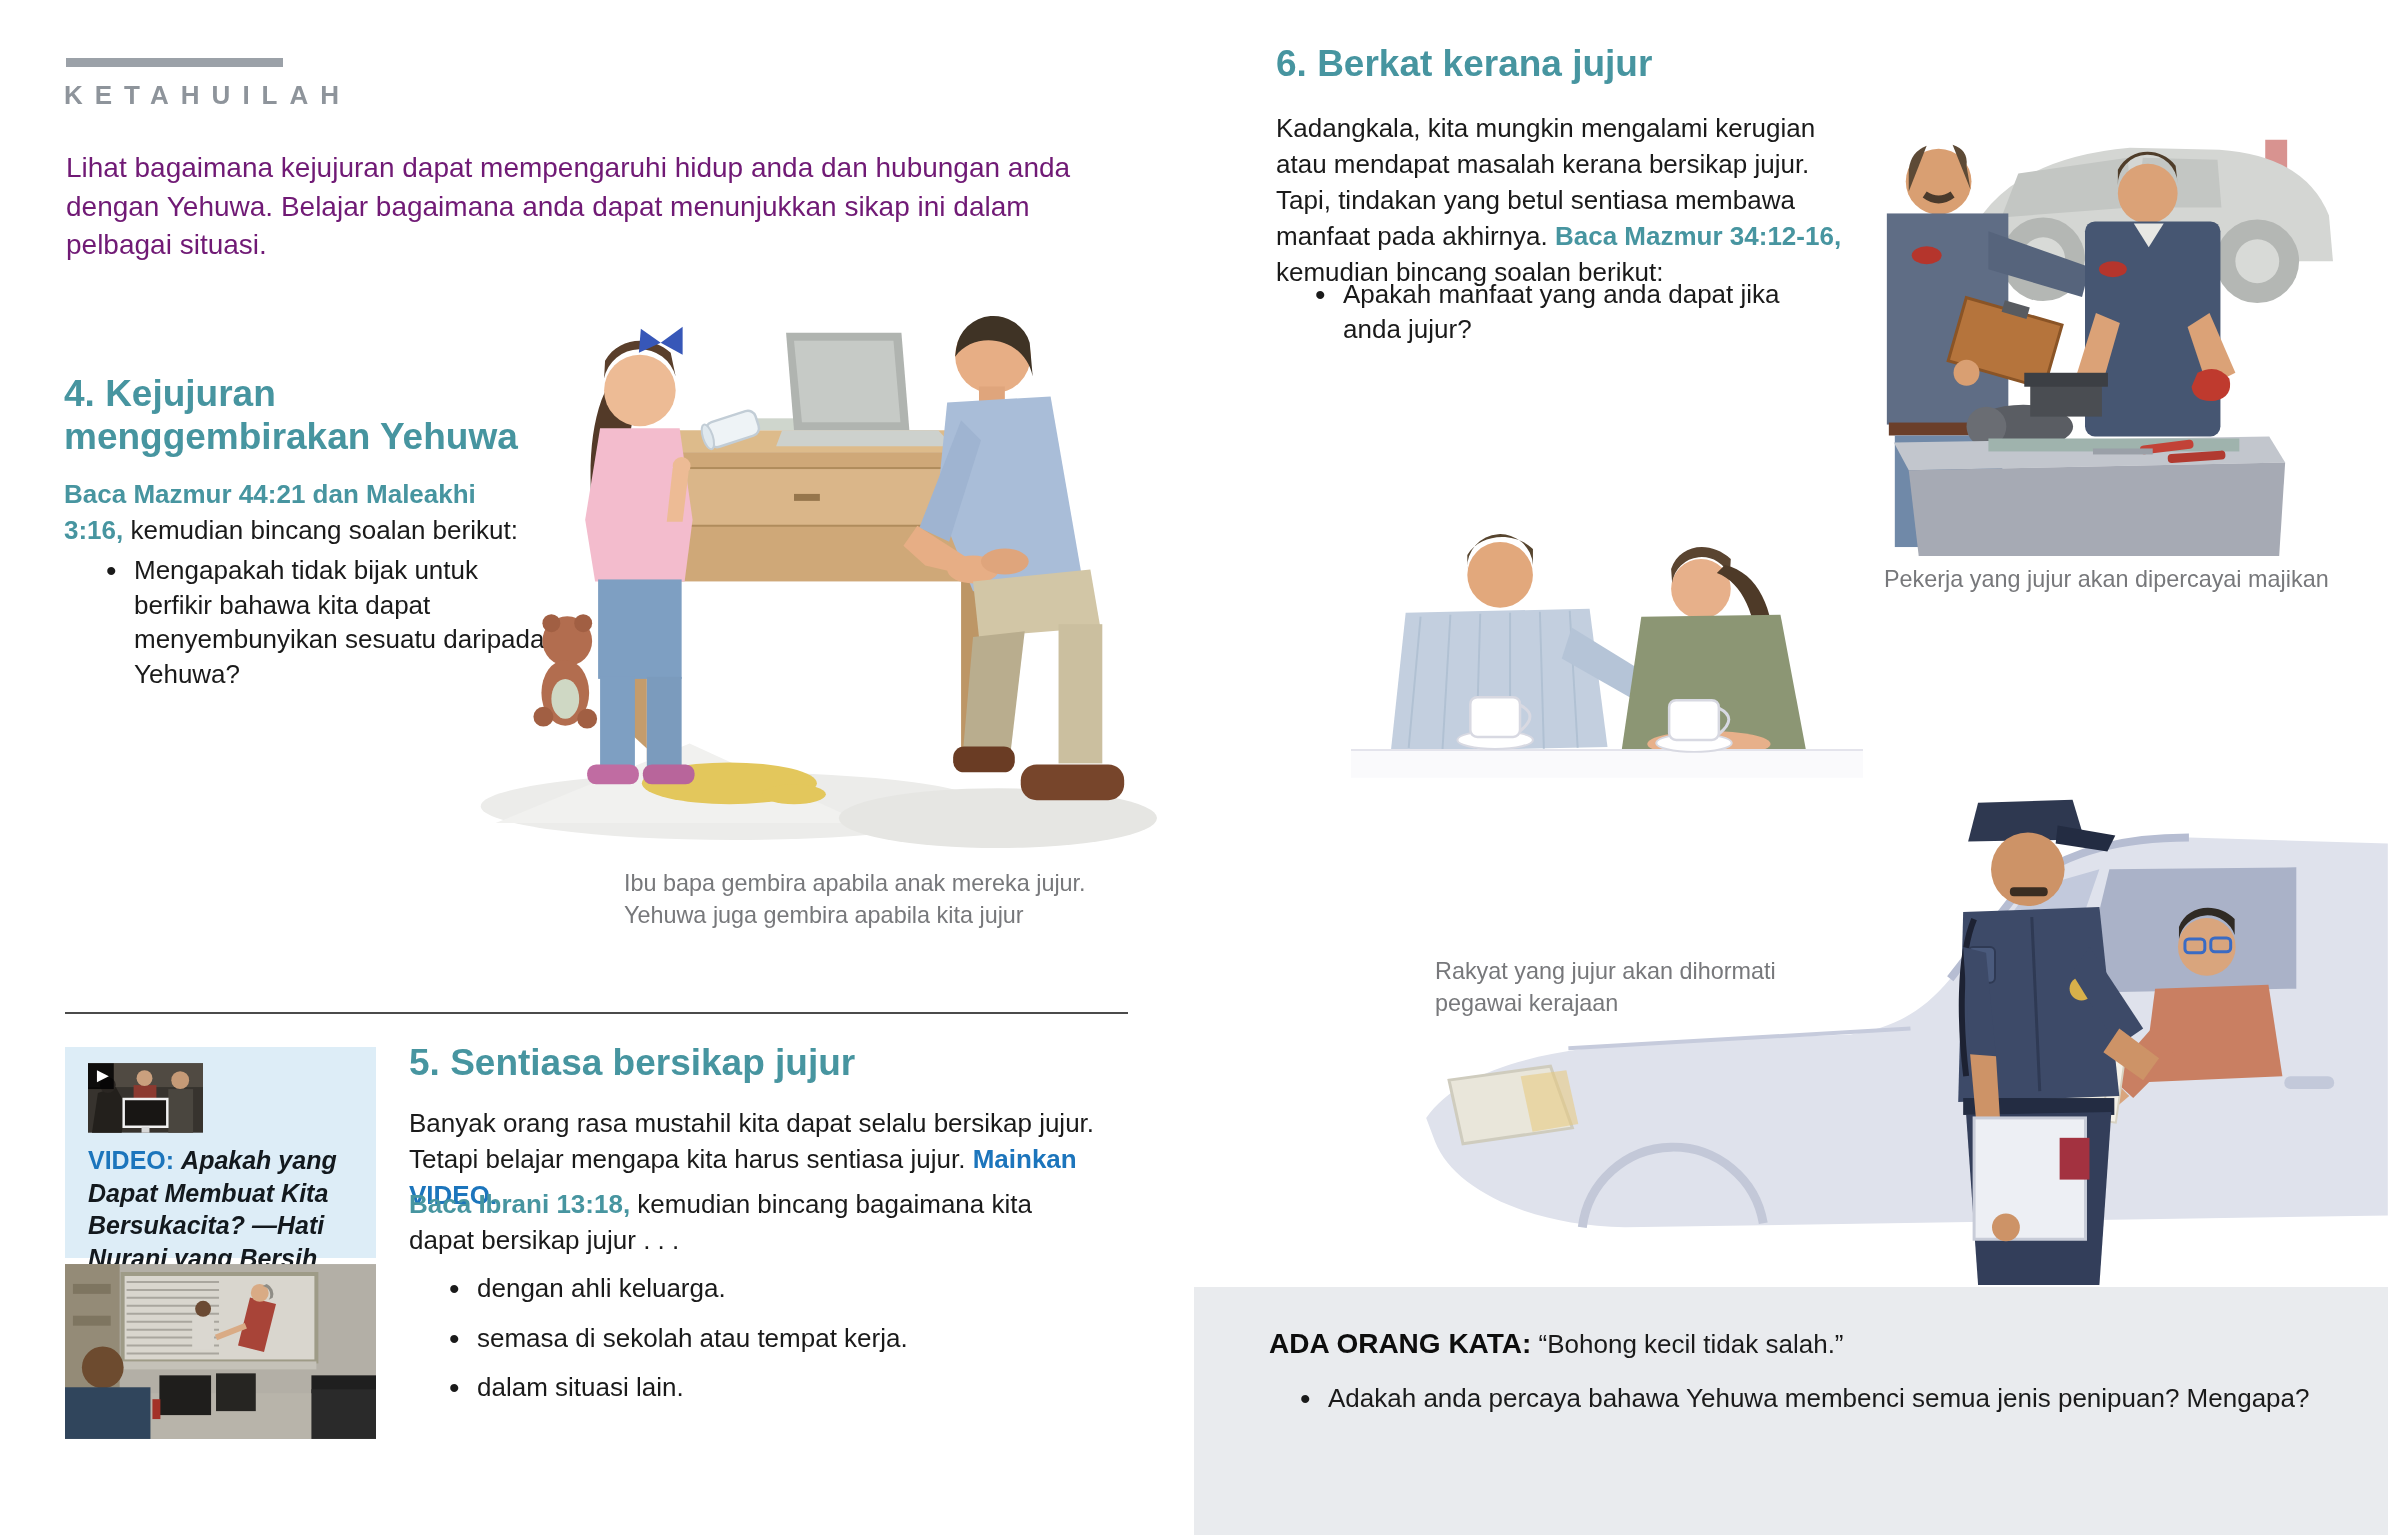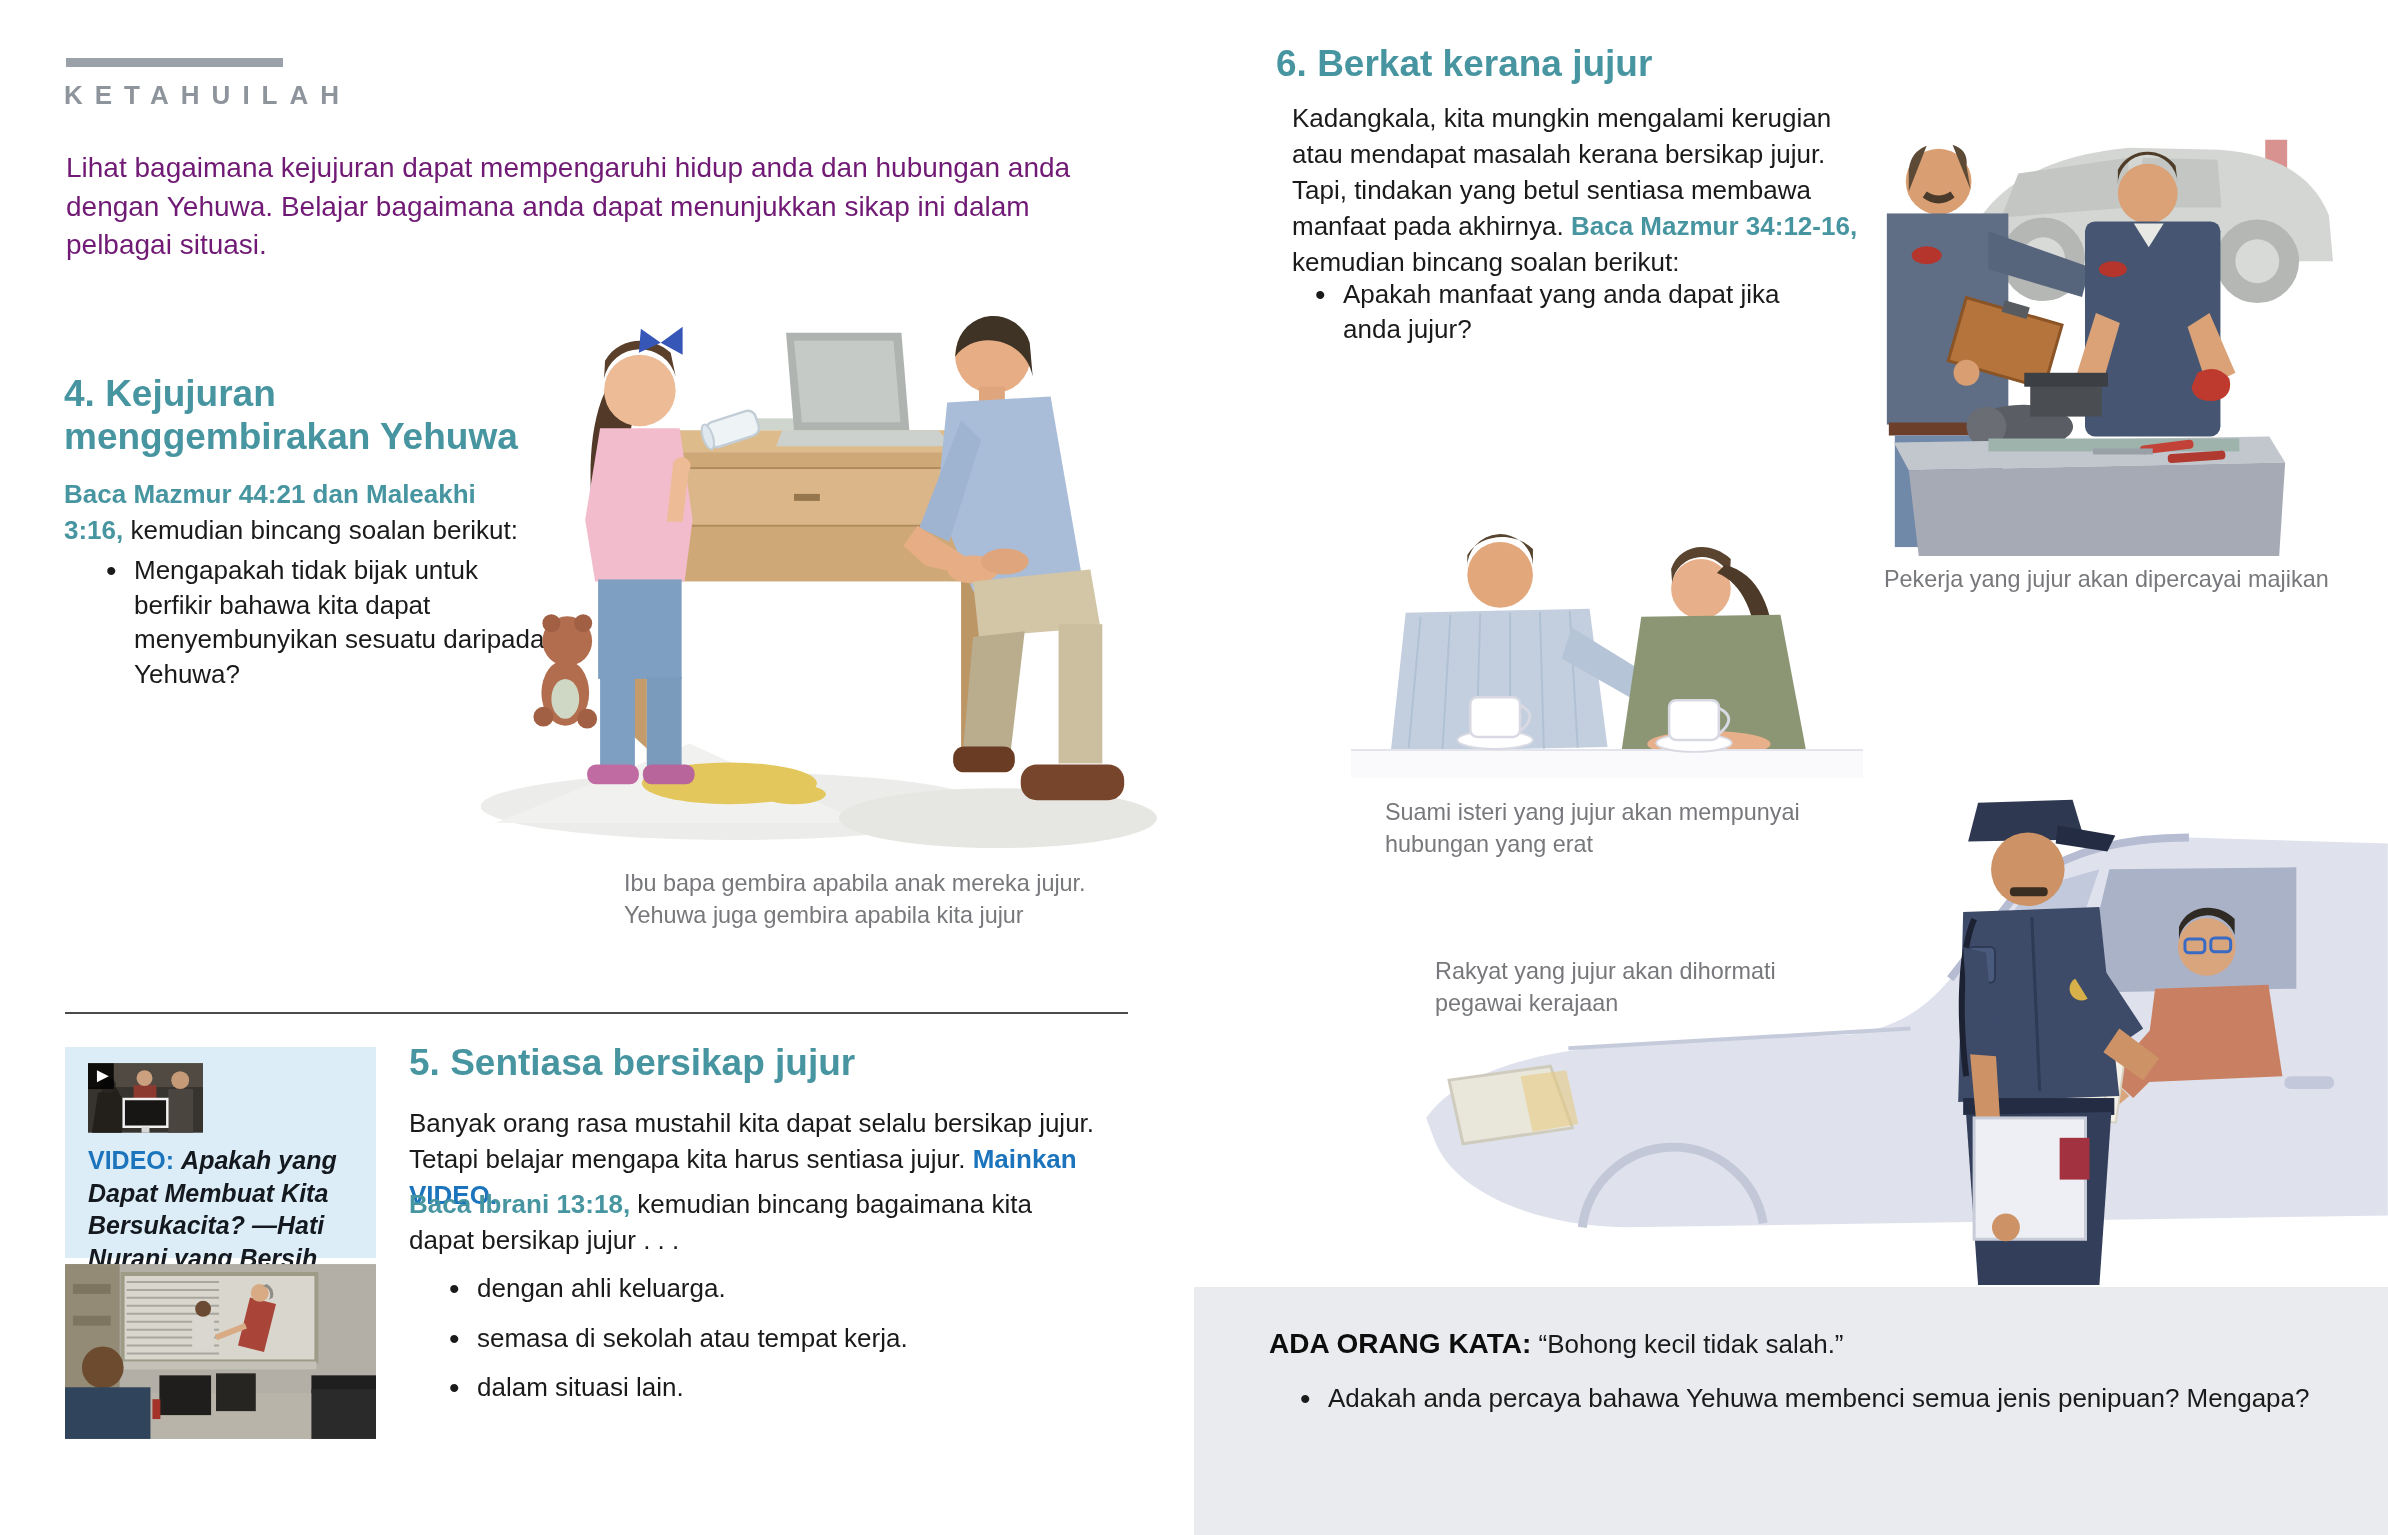--- a/index.html
+++ b/index.html
@@ -36,21 +36,21 @@
   .video-title { font-style:italic; }
   .office-img { left:65px; top:1264px; width:311px; height:175px; }
 
   .s5-heading { left:409px; top:1041px; width:697px; }
   .s5-para { left:409px; top:1106px; width:701px; font-size:26px; line-height:1.38; }
   .s5-scripture { left:409px; top:1186px; width:662px; }
   .s5-bullets { left:443px; top:1271px; width:637px; }
   .s5-bullets li { margin-bottom:11px; }
 
   .s6-heading { left:1276px; top:42px; width:597px; }
-  .s6-para { left:1276px; top:101px; width:571px; font-size:26px; line-height:1.38;margin-left:16px; }
+  .s6-para { left:1276px; top:111px; width:571px; font-size:26px; line-height:1.38; }
   .s6-bullets { left:1309px; top:277px; width:498px; }
 
   .mech-img { left:1839px; top:82px; width:496px; height:474px; }
   .mech-caption { left:1884px; top:563px; width:458px; }
   .couple-img { left:1351px; top:513px; width:512px; height:265px; }
   .couple-caption { left:1385px; top:796px; width:428px; }
   .police-img { left:1421px; top:748px; width:967px; height:537px; }
   .police-caption { left:1435px; top:955px; width:348px; z-index:3; }
 
   .quote-box { left:1194px; top:1287px; width:1194px; height:249px; background:#e9ebee; }
@@ -300,21 +300,20 @@
     <ellipse cx="360" cy="232" rx="62" ry="13" fill="#e7b08a"></ellipse>
     <rect x="0" y="238" width="515" height="28" fill="#fafafc"></rect>
     <line x1="0" y1="238" x2="515" y2="238" stroke="#e4e4ec" stroke-width="2"></line>
     <ellipse cx="145" cy="228" rx="38" ry="9" fill="#ffffff" stroke="#d8d9e2" stroke-width="2"></ellipse>
     <rect x="120" y="185" width="50" height="40" rx="7" fill="#ffffff" stroke="#d8d9e2" stroke-width="2.5"></rect>
     <path d="M170,193 q20,10 0,26" fill="none" stroke="#d8d9e2" stroke-width="3"></path>
     <ellipse cx="345" cy="231" rx="38" ry="9" fill="#ffffff" stroke="#d8d9e2" stroke-width="2"></ellipse>
     <rect x="320" y="188" width="50" height="40" rx="7" fill="#ffffff" stroke="#d8d9e2" stroke-width="2.5"></rect>
     <path d="M370,196 q20,10 0,26" fill="none" stroke="#d8d9e2" stroke-width="3"></path>
   </svg>
-  <div class="abs caption couple-caption">Suami isteri yang jujur akan mempunyai hubungan yang erat</div>
 
   <svg class="abs police-img" viewBox="0 0 972 540">
     <path d="M5,372 C40,322 125,302 235,296 L432,288 C472,282 502,268 532,232 L602,142 C642,106 702,90 772,90 L972,96 L972,470 L205,482 C105,480 32,442 14,396 Z" fill="#dfe2ec"></path>
     <polygon points="548,228 612,142 682,122 642,238" fill="#c2c9dc"></polygon>
     <polygon points="692,122 880,120 880,242 662,246" fill="#aab2c8"></polygon>
     <path d="M532,232 L602,142 C642,106 702,90 772,90" fill="none" stroke="#b6bdd2" stroke-width="8"></path>
     <polygon points="28,334 130,320 152,382 42,398" fill="#e9e6da" stroke="#cfccbe" stroke-width="3"></polygon>
     <polygon points="100,330 146,324 158,378 112,386" fill="#e8c87c" opacity="0.55"></polygon>
     <path d="M148,302 L492,282" stroke="#c6cbdc" stroke-width="4" fill="none"></path>
     <path d="M162,482 A92,92 0 0 1 344,478" fill="none" stroke="#c3c8d8" stroke-width="9"></path>

